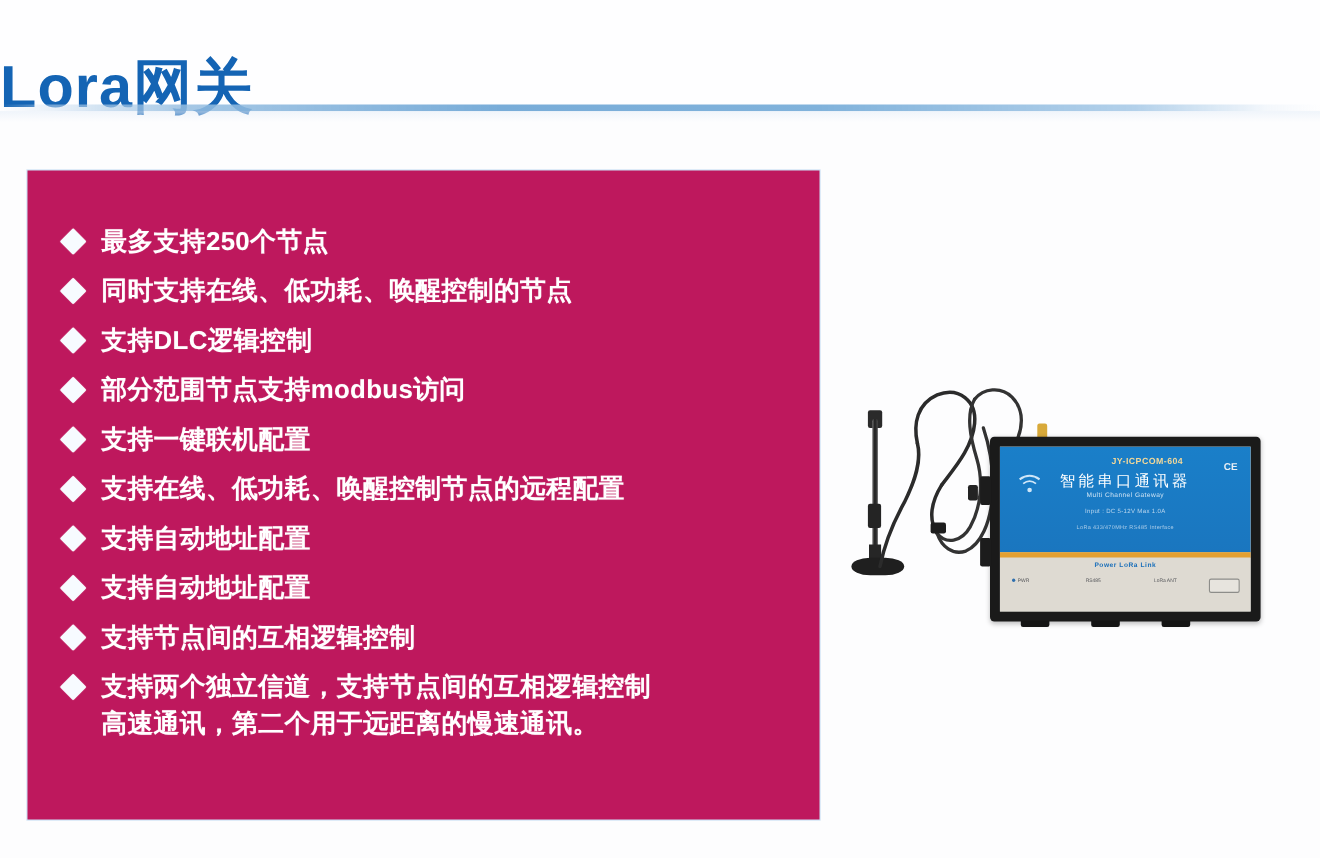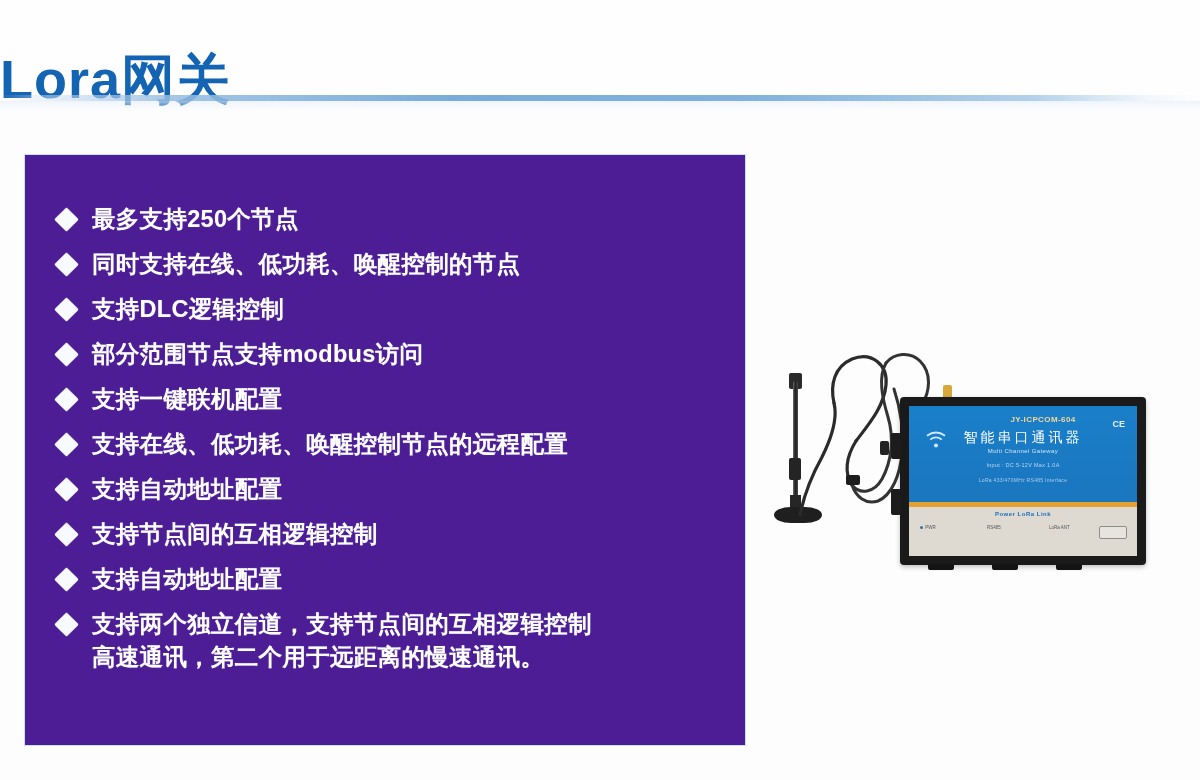--- a/index.html
+++ b/index.html
@@ -62,21 +62,21 @@
       rgba(255,255,255,0) 100%);
   }
 
   
   .feature-panel {
     position: absolute;
     left: 25px;
     top: 155px;
     width: 720px;
     height: 590px;
-    background: #4c1d95;
+    background: #be185d;
     box-shadow: 0 0 0 1px rgba(160,200,235,0.55);
   }
   .feature-list {
     position: absolute;
     left: 33px;
     top: 48px;
     right: 18px;
   }
   .feature-item {
     display: flex;
@@ -371,26 +371,26 @@
       <span class="feature-text">支持在线、低功耗、唤醒控制节点的远程配置</span>
     </div>
 
     <div class="feature-item">
       <span class="bullet-diamond"></span>
       <span class="feature-text">支持自动地址配置</span>
     </div>
 
     <div class="feature-item">
       <span class="bullet-diamond"></span>
+      <span class="feature-text">支持自动地址配置</span>
+    </div>
+
+    <div class="feature-item">
+      <span class="bullet-diamond"></span>
       <span class="feature-text">支持节点间的互相逻辑控制</span>
-    </div>
-
-    <div class="feature-item">
-      <span class="bullet-diamond"></span>
-      <span class="feature-text">支持自动地址配置</span>
     </div>
 
     <div class="feature-item">
       <span class="bullet-diamond"></span>
       <span class="feature-text">
         <span>支持两个独立信道，支持节点间的互相逻辑控制</span>
         <span class="line2">高速通讯，第二个用于远距离的慢速通讯。</span>
       </span>
     </div>
 

